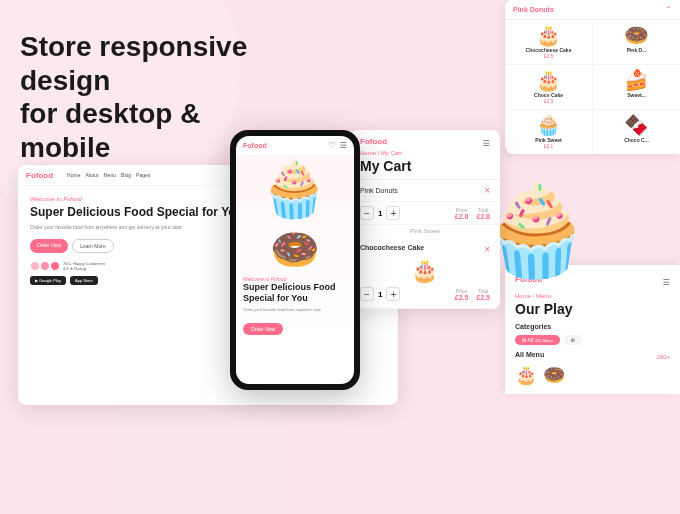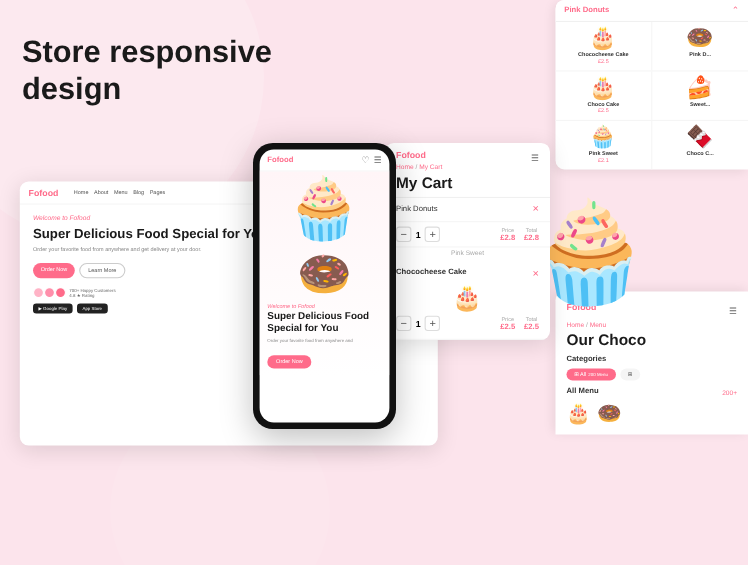--- a/index.html
+++ b/index.html
@@ -456,20 +456,21 @@
   </style>
 </head>
 <body>
 
 <div class="bg-circle bg-circle-1"></div>
 <div class="bg-circle bg-circle-2"></div>
 
 <div class="left-section">
   <h1 class="main-headline">
     <span>Store responsive design</span><br>
+    <span>for desktop &amp; mobile</span>
   </h1>
 </div>
 
 <div class="desktop-mockup">
 
   <div class="desktop-nav">
     <span class="desktop-nav-logo">Fofood</span>
     <div class="desktop-nav-links">
       <span class="desktop-nav-link">Home</span>
       <span class="desktop-nav-link">About</span>
@@ -640,21 +641,21 @@
 
 <div class="menu-panel">
   <div style="display:flex;justify-content:space-between;align-items:center;margin-bottom:4px">
     <div class="menu-panel-logo">Fofood</div>
     <span style="font-size:8px;color:#666">☰</span>
   </div>
   <div class="menu-panel-breadcrumb">
     <span>Home</span> / 
     <span style="color:#ff6b8a">Menu</span>
   </div>
-  <div class="menu-panel-title">Our Choco</div>
+  <div class="menu-panel-title">Our Play</div>
   <div class="menu-panel-categories">Categories</div>
   <div class="menu-panel-cats">
     <span class="menu-cat-btn active">⊞ All<br><span style="color:#fff;font-size:4px">200 Menu</span></span>
     <span class="menu-cat-btn inactive">⊞</span>
   </div>
   <div style="display:flex;justify-content:space-between;align-items:center;margin-bottom:4px">
     <span class="menu-panel-all">All Menu</span>
     <span class="menu-panel-count">200+</span>
   </div>
   <div class="menu-panel-items">

